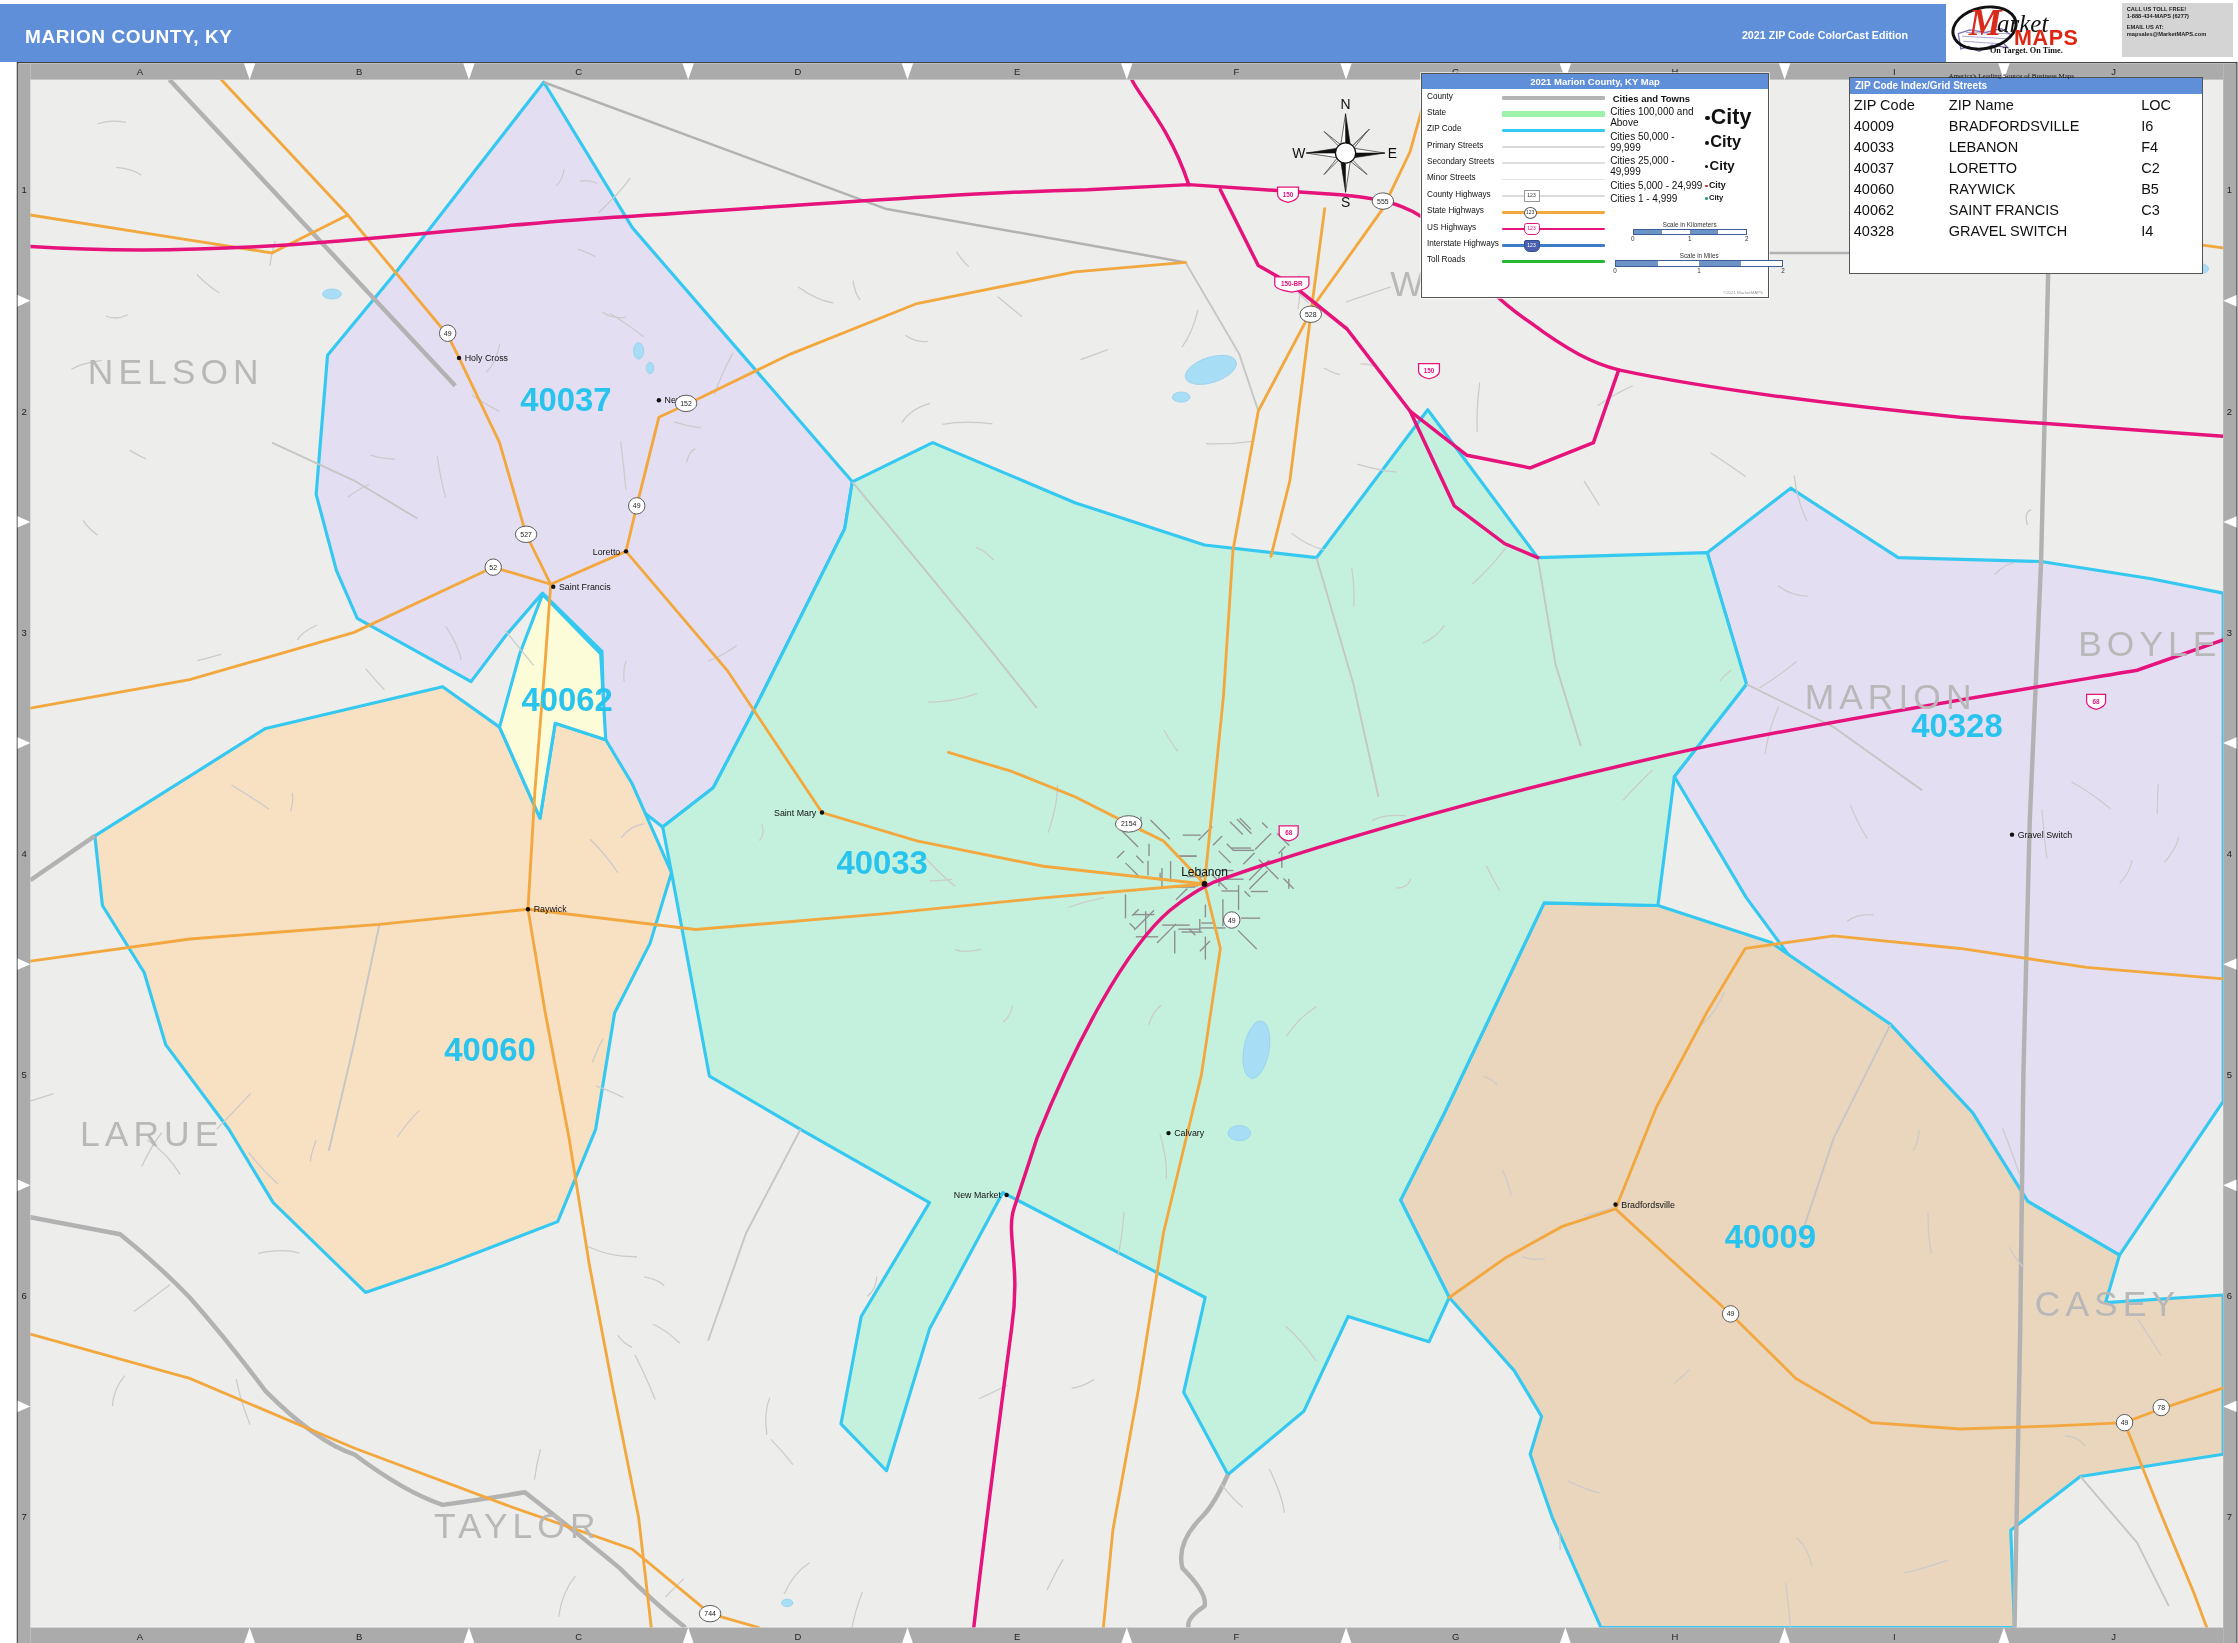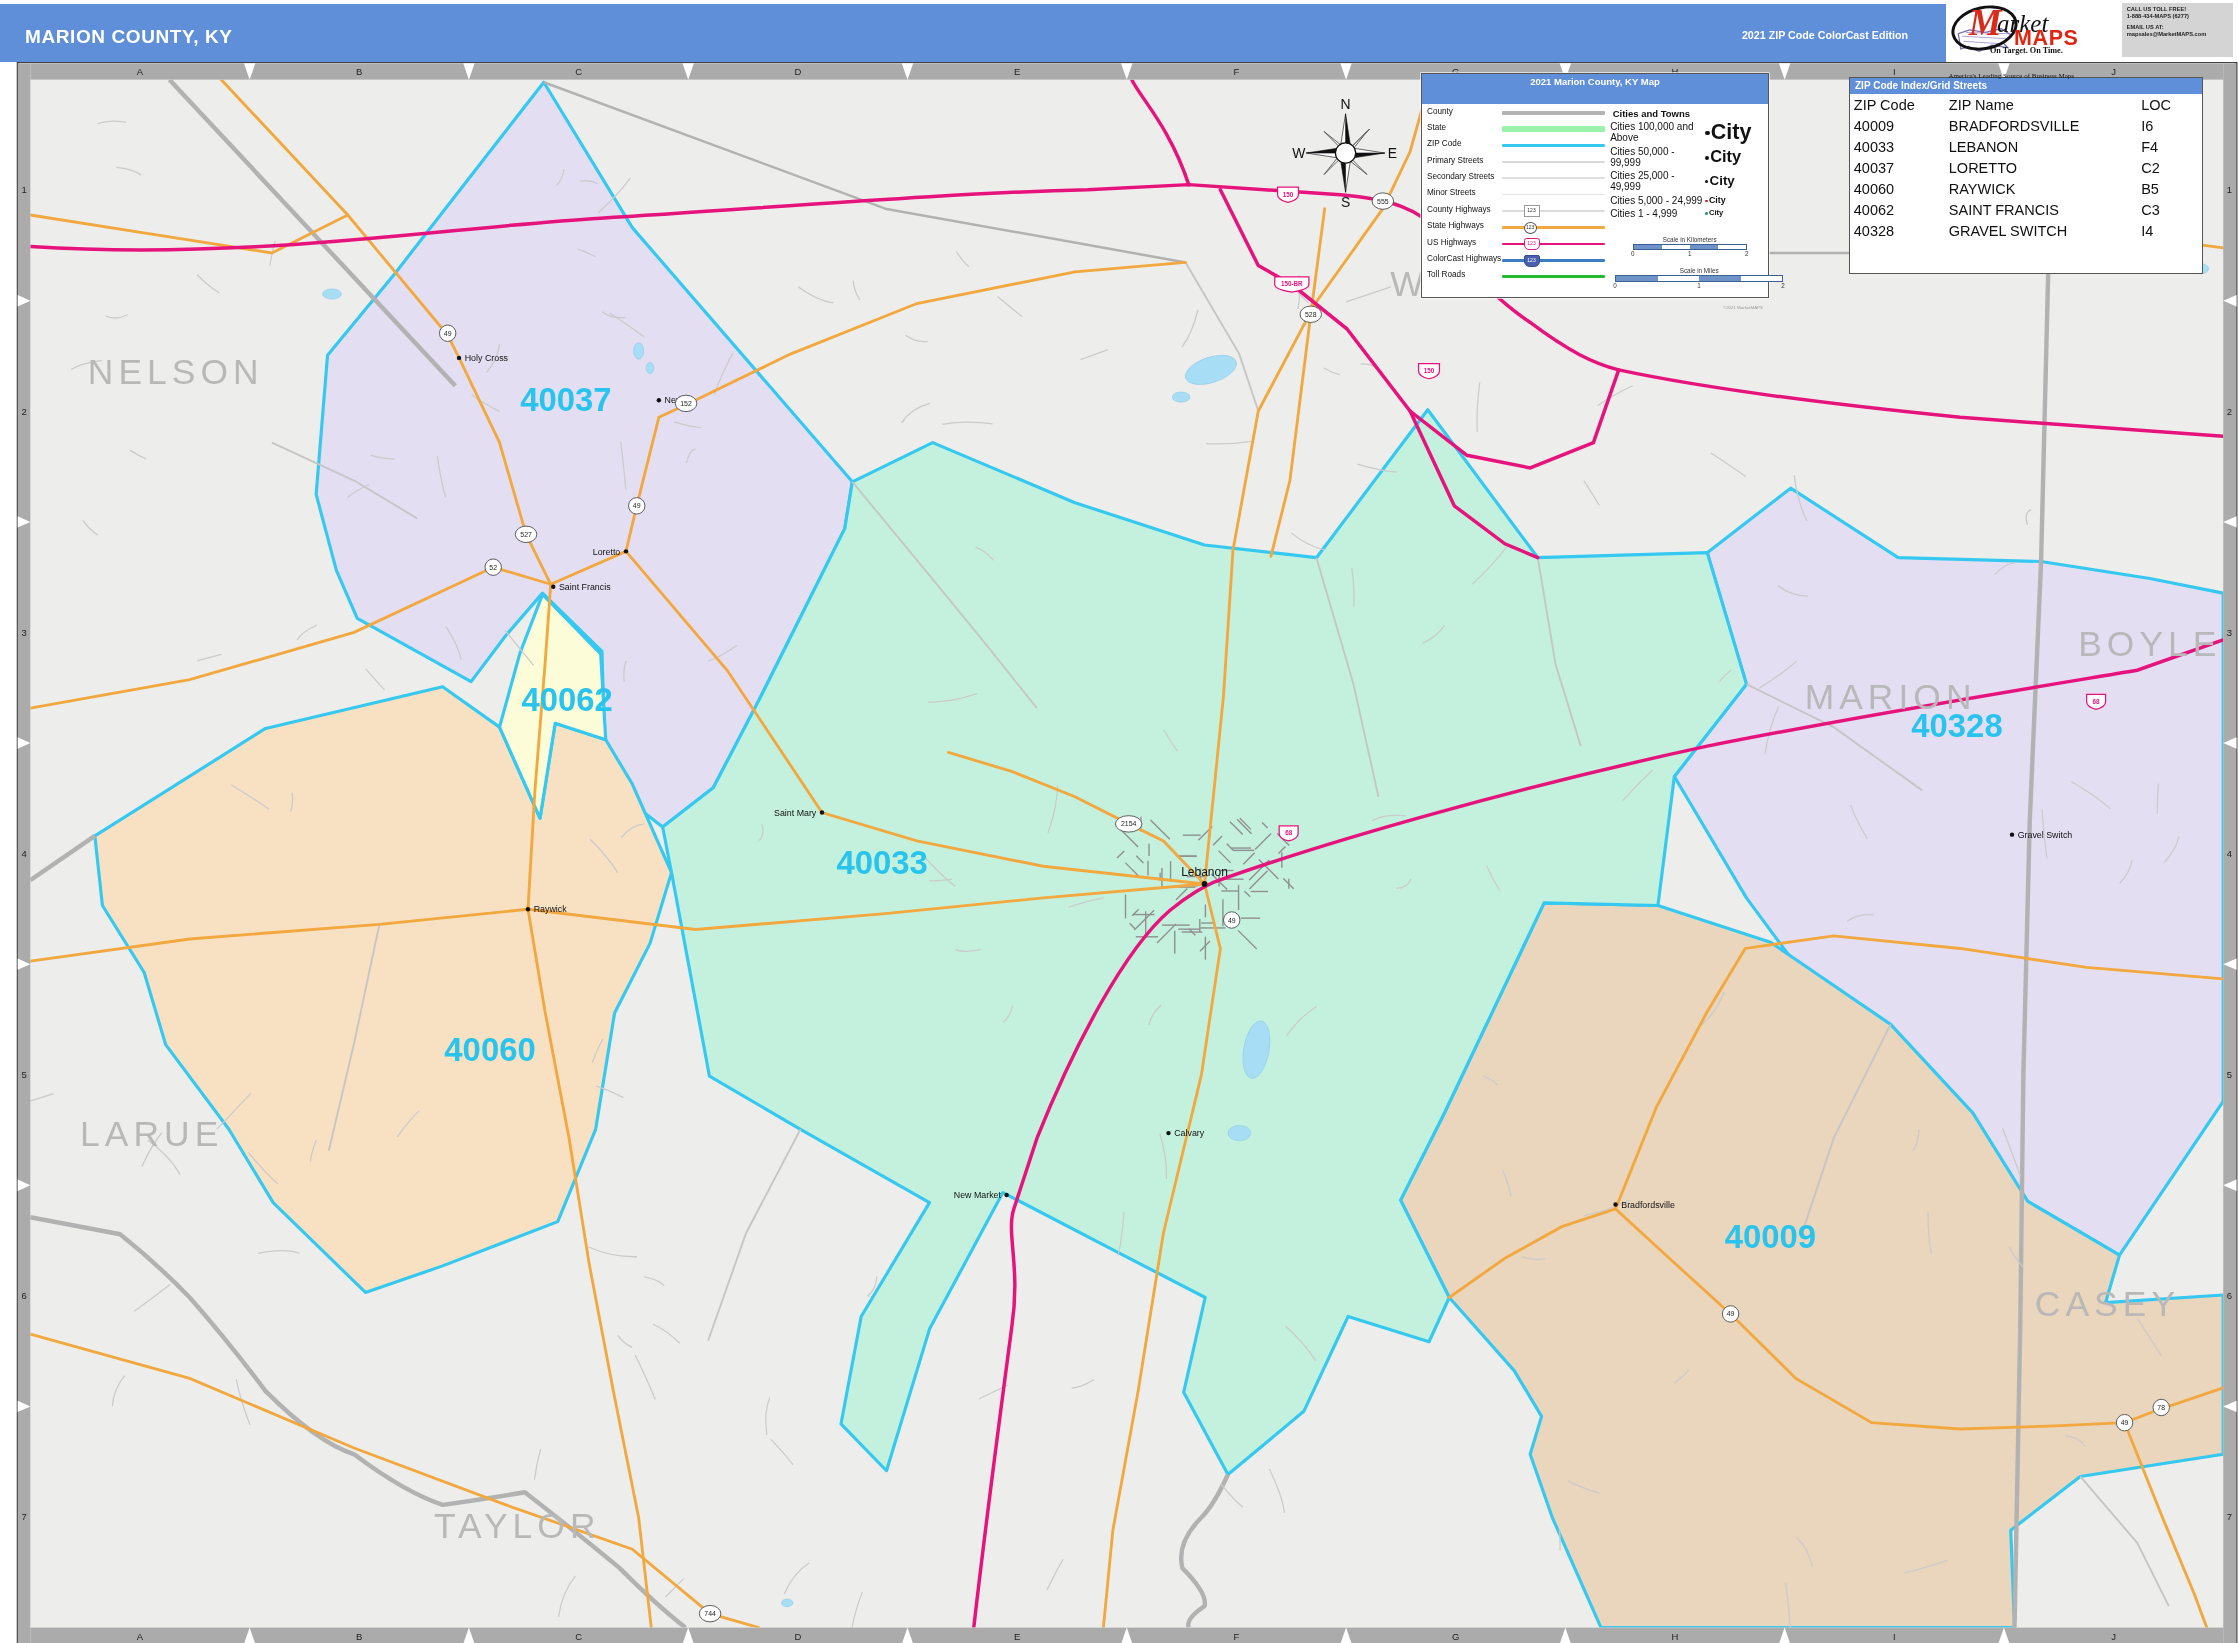--- a/index.html
+++ b/index.html
@@ -16,21 +16,21 @@
   .logo .arket{position:absolute;left:46px;top:7.6px;color:#111;font-family:"Liberation Serif",serif;font-size:25px;font-style:italic;}
   .logo .maps{position:absolute;left:63px;top:23px;color:#E02513;font-size:21.5px;font-weight:bold;letter-spacing:0.6px;}
   .logo .tag{position:absolute;left:39px;top:43px;color:#111;font-family:"Liberation Serif",serif;font-size:8.2px;font-weight:bold;}
   .logo .sub{position:absolute;left:-2.5px;top:69px;color:#111;font-family:"Liberation Serif",serif;font-size:7px;white-space:nowrap;}
   .logo .scribble{position:absolute;left:6.3px;top:23px;width:57px;height:28px;}
   .contactbox{position:absolute;right:6.3px;top:2.5px;width:111px;height:54px;background:#D4D4D4;padding:3.8px 5px;box-sizing:border-box;}
   .contactbox div{font-size:5.7px;font-weight:bold;color:#222;line-height:1.25;}
   .contactbox .gap{height:3.8px;}
   
   .legendbox{position:absolute;left:1421px;top:73px;width:346px;height:223px;background:#fff;border:1.3px solid #555;z-index:20;box-shadow:0 0 0 0.6px #fff;}
-  .legendbox .hd{height:30px;background:#5F8FD9;color:#fff;font-size:9.5px;font-weight:bold;text-align:center;line-height:15px;}
+  .legendbox .hd{height:15px;background:#5F8FD9;color:#fff;font-size:9.5px;font-weight:bold;text-align:center;line-height:15px;}
   .legendcols{display:flex;height:calc(100% - 15px);}
   .lg-left{width:54%;padding:2.5px 3.8px 1.3px 5px;box-sizing:border-box;}
   .lg-right{width:46%;padding:2.5px 3.8px 1.3px 1.3px;box-sizing:border-box;position:relative;}
   .lg-row{display:flex;height:16.4px;}
   .lg-row .lab{width:75px;font-size:8.2px;color:#111;flex:none;}
   .lg-row .sw{flex:1;position:relative;height:12.6px;}
   .lg-row .line{position:absolute;left:0;right:0;top:50%;border-radius:1.3px;}
   .lg-row .shield{position:absolute;left:21.5px;top:0.6px;width:14px;height:10px;background:#fff;font-size:5px;color:#333;text-align:center;line-height:9.5px;}
   .sh-square{border:0.6px solid #999;}
   .sh-circle{border:0.6px solid #555;border-radius:50%;width:11.4px!important;}
@@ -660,21 +660,21 @@
           </div>
         </div>
         <div class="lg-row">
           <div class="lab">US Highways</div>
           <div class="sw">
             <div class="line" style="height: 2.5px; background: rgb(230, 19, 124); margin-top: -1.3px;"></div>
             <div class="shield sh-us">123</div>
           </div>
         </div>
         <div class="lg-row">
-          <div class="lab">ColorCast Highways</div>
+          <div class="lab">Interstate Highways</div>
           <div class="sw">
             <div class="line" style="height: 3.2px; background: rgb(59, 124, 196); margin-top: -1.6px;"></div>
             <div class="shield sh-int">123</div>
           </div>
         </div>
         <div class="lg-row">
           <div class="lab">Toll Roads</div>
           <div class="sw">
             <div class="line" style="height: 3.2px; background: rgb(34, 184, 48); margin-top: -1.6px;"></div>
           </div>

